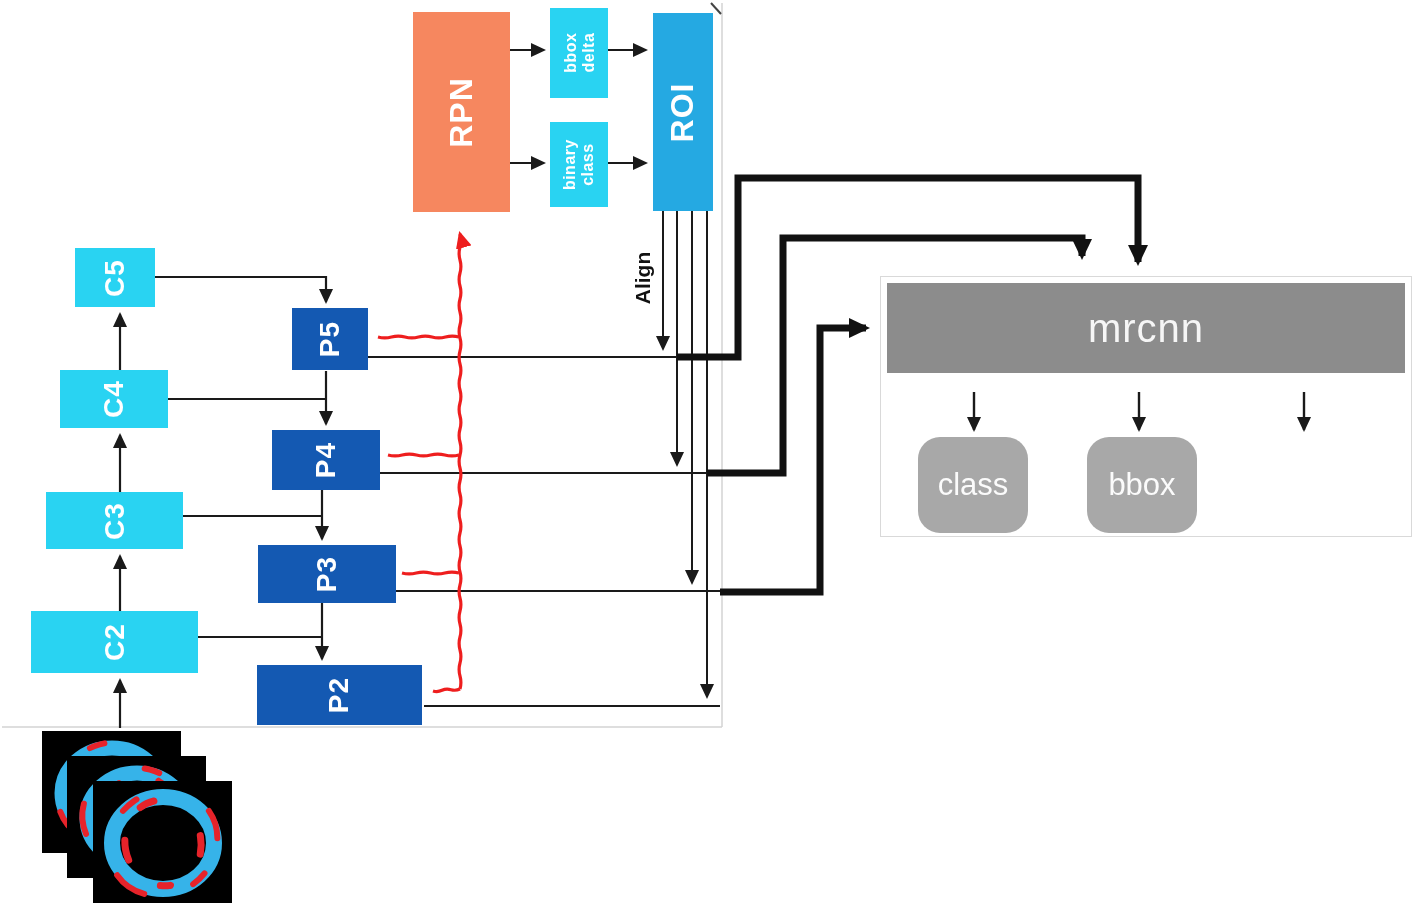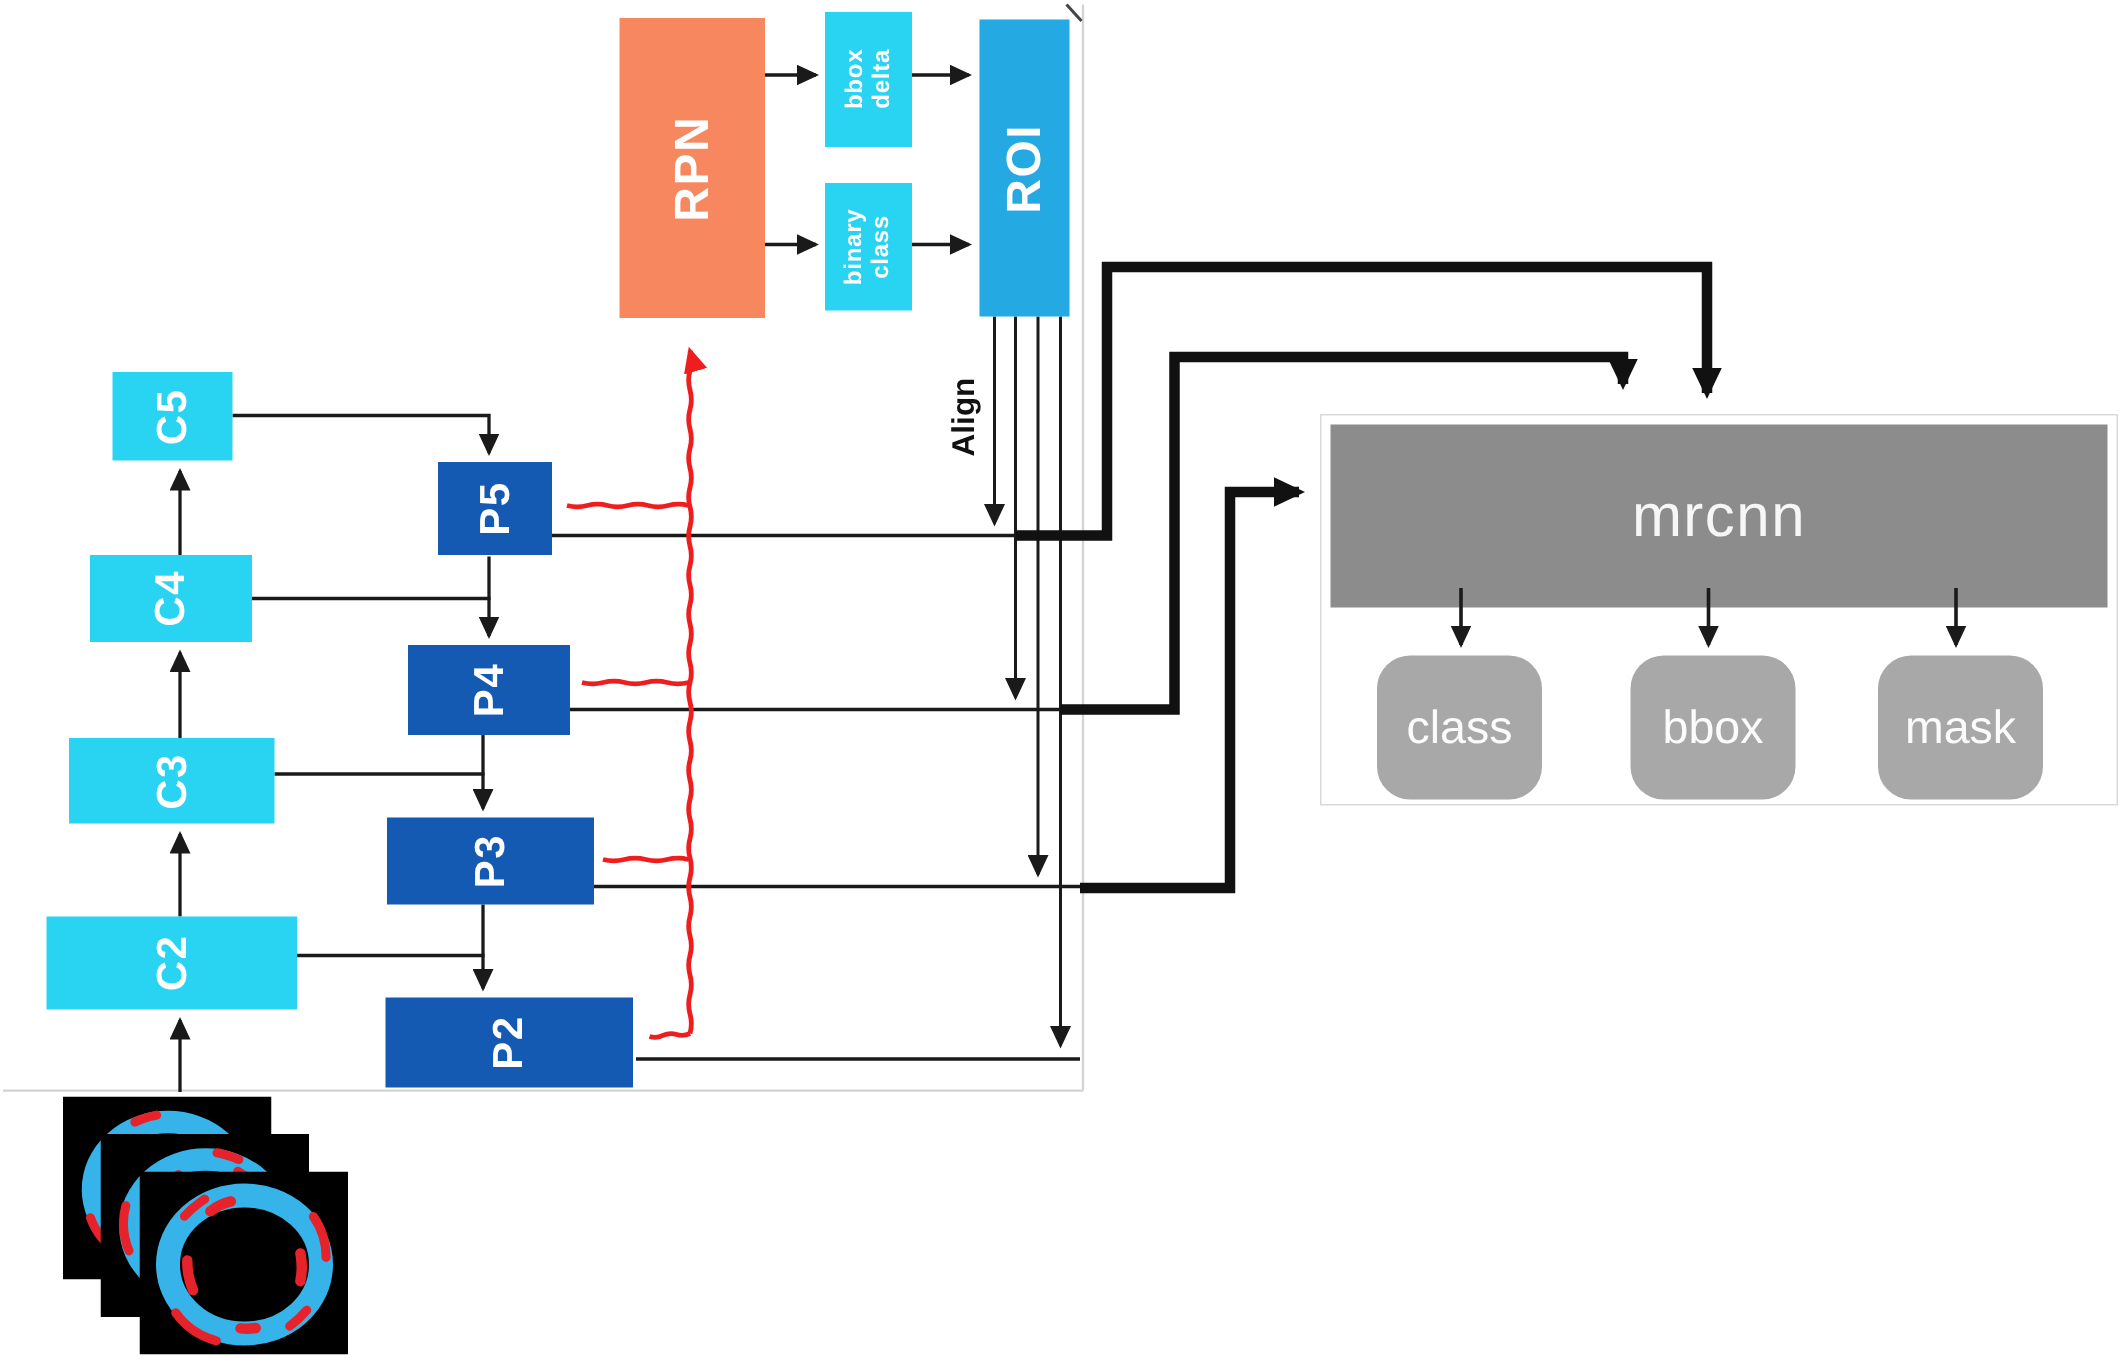--- a/index.html
+++ b/index.html
@@ -18,21 +18,21 @@
   .plabel{font-size:28px;letter-spacing:1px;}
   .biglabel{font-size:32px;letter-spacing:1px;}
   .two-line{font-size:16px;line-height:1.1;text-align:center;letter-spacing:.5px;}
 
   #align-label{position:absolute;left:608px;top:240px;width:70px;height:76px;z-index:3;
     display:flex;align-items:center;justify-content:center;}
   #align-label .vlabel{color:#111;font-weight:600;font-size:21px;}
 
   #mrcnn-panel{position:absolute;left:880px;top:276px;width:530px;height:259px;
     background:#ffffff;border:1px solid #d9d9d9;z-index:2;}
-  #mrcnn-box{position:absolute;left:887px;top:283px;width:518px;height:122px;background:#8c8c8c;
+  #mrcnn-box{position:absolute;left:887px;top:283px;width:518px;height:90px;background:#8c8c8c;
     display:flex;align-items:center;justify-content:center;z-index:3;}
   #mrcnn-box .hlabel{color:#f6f6f6;font-size:40px;letter-spacing:1px;}
   .round-out{position:absolute;top:437px;width:110px;height:96px;background:#a8a8a8;border-radius:22px;
     display:flex;align-items:center;justify-content:center;z-index:3;}
   .round-out .hlabel{color:#fbfbfb;font-size:31px;}
 
   .slice{position:absolute;width:139px;height:122px;z-index:4;}
   .slice svg{display:block;width:100%;height:100%;}
 </style>
 </head>
@@ -149,23 +149,20 @@
     <path d="M1139 392 V430" stroke="#1a1a1a" stroke-width="2.4" fill="none" marker-end="url(#arr-thin)"></path>
     <path d="M1304 392 V430" stroke="#1a1a1a" stroke-width="2.4" fill="none" marker-end="url(#arr-thin)"></path>
   </svg>
 
   <div class="round-out" style="left:918px">
       <span class="hlabel">class</span>
     </div>
   <div class="round-out" style="left:1087px">
       <span class="hlabel">bbox</span>
     </div>
-  <div class="round-out" style="left:1252px">
-      <span class="hlabel">mask</span>
-    </div>
 
   <div class="slice" style="left:42px;top:731px;z-index:4">
     <svg viewBox="0 0 139 122">
       <rect width="139" height="122" fill="#000"></rect>
       <ellipse cx="70" cy="62" rx="50" ry="45" fill="none" stroke="#36b3e9" stroke-width="15"></ellipse>
       <ellipse cx="70" cy="62" rx="55" ry="50" fill="none" stroke="#e6232a" stroke-width="6" stroke-linecap="round" pathLength="300" stroke-dasharray="24 36 12 50 28 70 14 66" transform="rotate(-20 70 62)"></ellipse>
       <ellipse cx="70" cy="62" rx="43" ry="38" fill="none" stroke="#e6232a" stroke-width="6" stroke-linecap="round" pathLength="300" stroke-dasharray="10 55 22 48 16 80 20 49" transform="rotate(40 70 62)"></ellipse>
     </svg>
   </div>
   <div class="slice" style="left:67px;top:756px;z-index:5">

